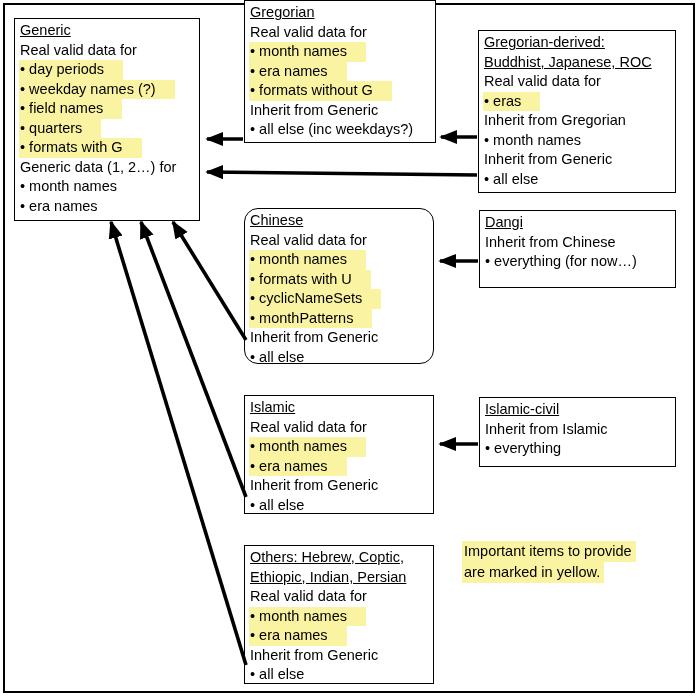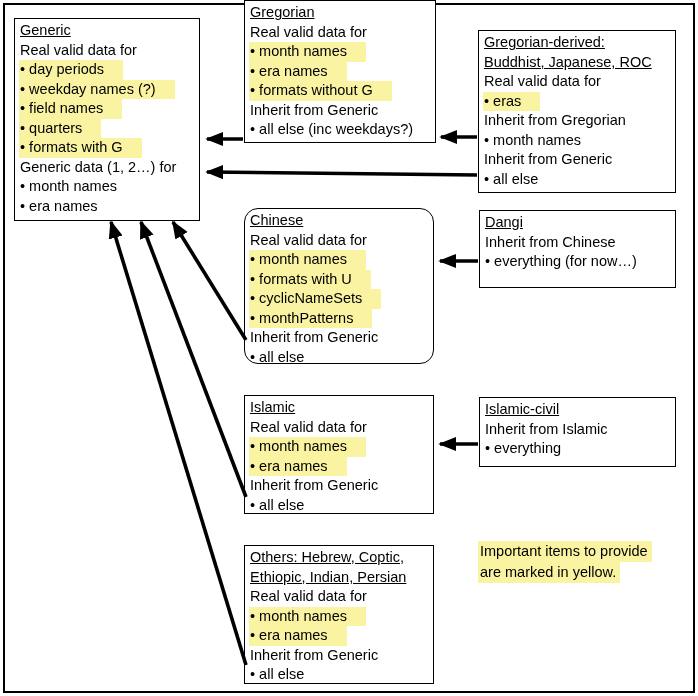--- a/index.html
+++ b/index.html
@@ -131,21 +131,21 @@
   <div class="box" style="left:244px;top:545px;width:190px;height:139px;">
     <span class="line title">Others: Hebrew, Coptic,</span>
     <span class="line title">Ethiopic, Indian, Persian</span>
     <span class="line">Real valid data for</span>
     <span class="line hl">• month names</span>
     <span class="line hl">• era names</span>
     <span class="line">Inherit from Generic</span>
     <span class="line">• all else</span>
   </div>
 
-  <div class="note" style="left:478px;top:541px;">
+  <div class="note" style="left:462px;top:541px;">
     <span class="line">Important items to provide</span>
     <span class="line">are marked in yellow.</span>
   </div>
 
   <svg class="arrows" viewBox="0 0 698 696">
     <defs>
       <marker id="ah" viewBox="0 0 10 10" refX="9" refY="5" markerWidth="5" markerHeight="5" orient="auto-start-reverse">
         <path d="M0,1 L10,5 L0,9 z" fill="#000"></path>
       </marker>
     </defs>

